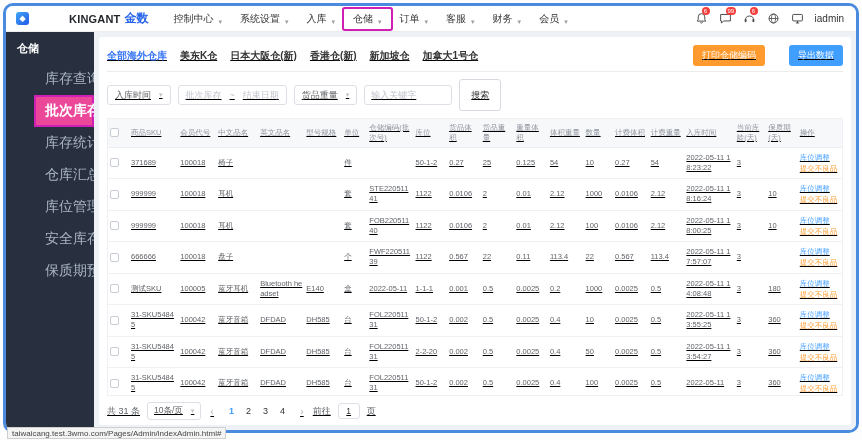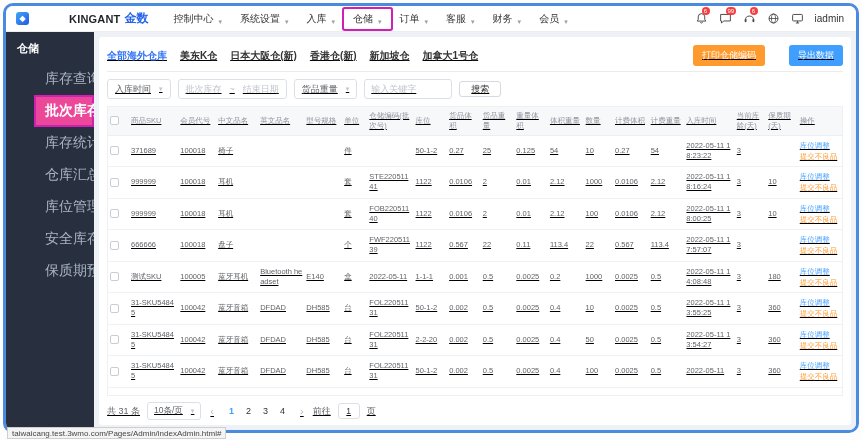--- a/index.html
+++ b/index.html
@@ -47,21 +47,21 @@
   
   .filter-row { display:flex; align-items:center; gap:7px; margin:7px 0; }
   .ctrl { height:20px; border:1px solid #dcdfe6; border-radius:3px; background:#fff;
     display:flex; align-items:center; font-size:9px; color:#606266; padding:0 7px; cursor:pointer; white-space:nowrap; }
   .ctrl .caret { margin-left:8px; font-size:7px; color:#c0c4cc; }
   .placeholder { color:#c0c4cc; }
   .date-sep { margin:0 8px; color:#c0c4cc; }
   input.keyword { height:20px; width:88px; border:1px solid #dcdfe6; border-radius:3px;
     font-size:9px; padding:0 6px; color:#333; font-family:inherit; }
   input::placeholder { color:#c0c4cc; }
-  .search-btn { height:16px; padding:0 11px; font-size:9px; color:#333; background:#fff;
+  .search-btn { height:32px; padding:0 11px; font-size:9px; color:#333; background:#fff;
     border:1px solid #d6d9e0; border-radius:3px; cursor:pointer; font-family:inherit; }
   
   .table-wrap { flex:1; min-height:0; overflow:hidden; border:1px solid #eef0f4; }
   table { width:100%; border-collapse:collapse; table-layout:fixed; }
   th { background:#f7f8fa; color:#8f949e; font-size:7.5px; font-weight:normal;
     text-align:left; padding:4px 2px; line-height:1.3; border-bottom:1px solid #ebeef5; word-break:break-all; }
   td { font-size:7.5px; color:#5f6368; text-align:left; padding:4px 2px; line-height:1.35;
     border-bottom:1px solid #f0f1f4; word-break:break-all; vertical-align:middle; }
   .checkbox { display:inline-block; width:9px; height:9px; border:1px solid #c8ccd4;
     border-radius:2px; background:#fff; vertical-align:middle; cursor:pointer; }

